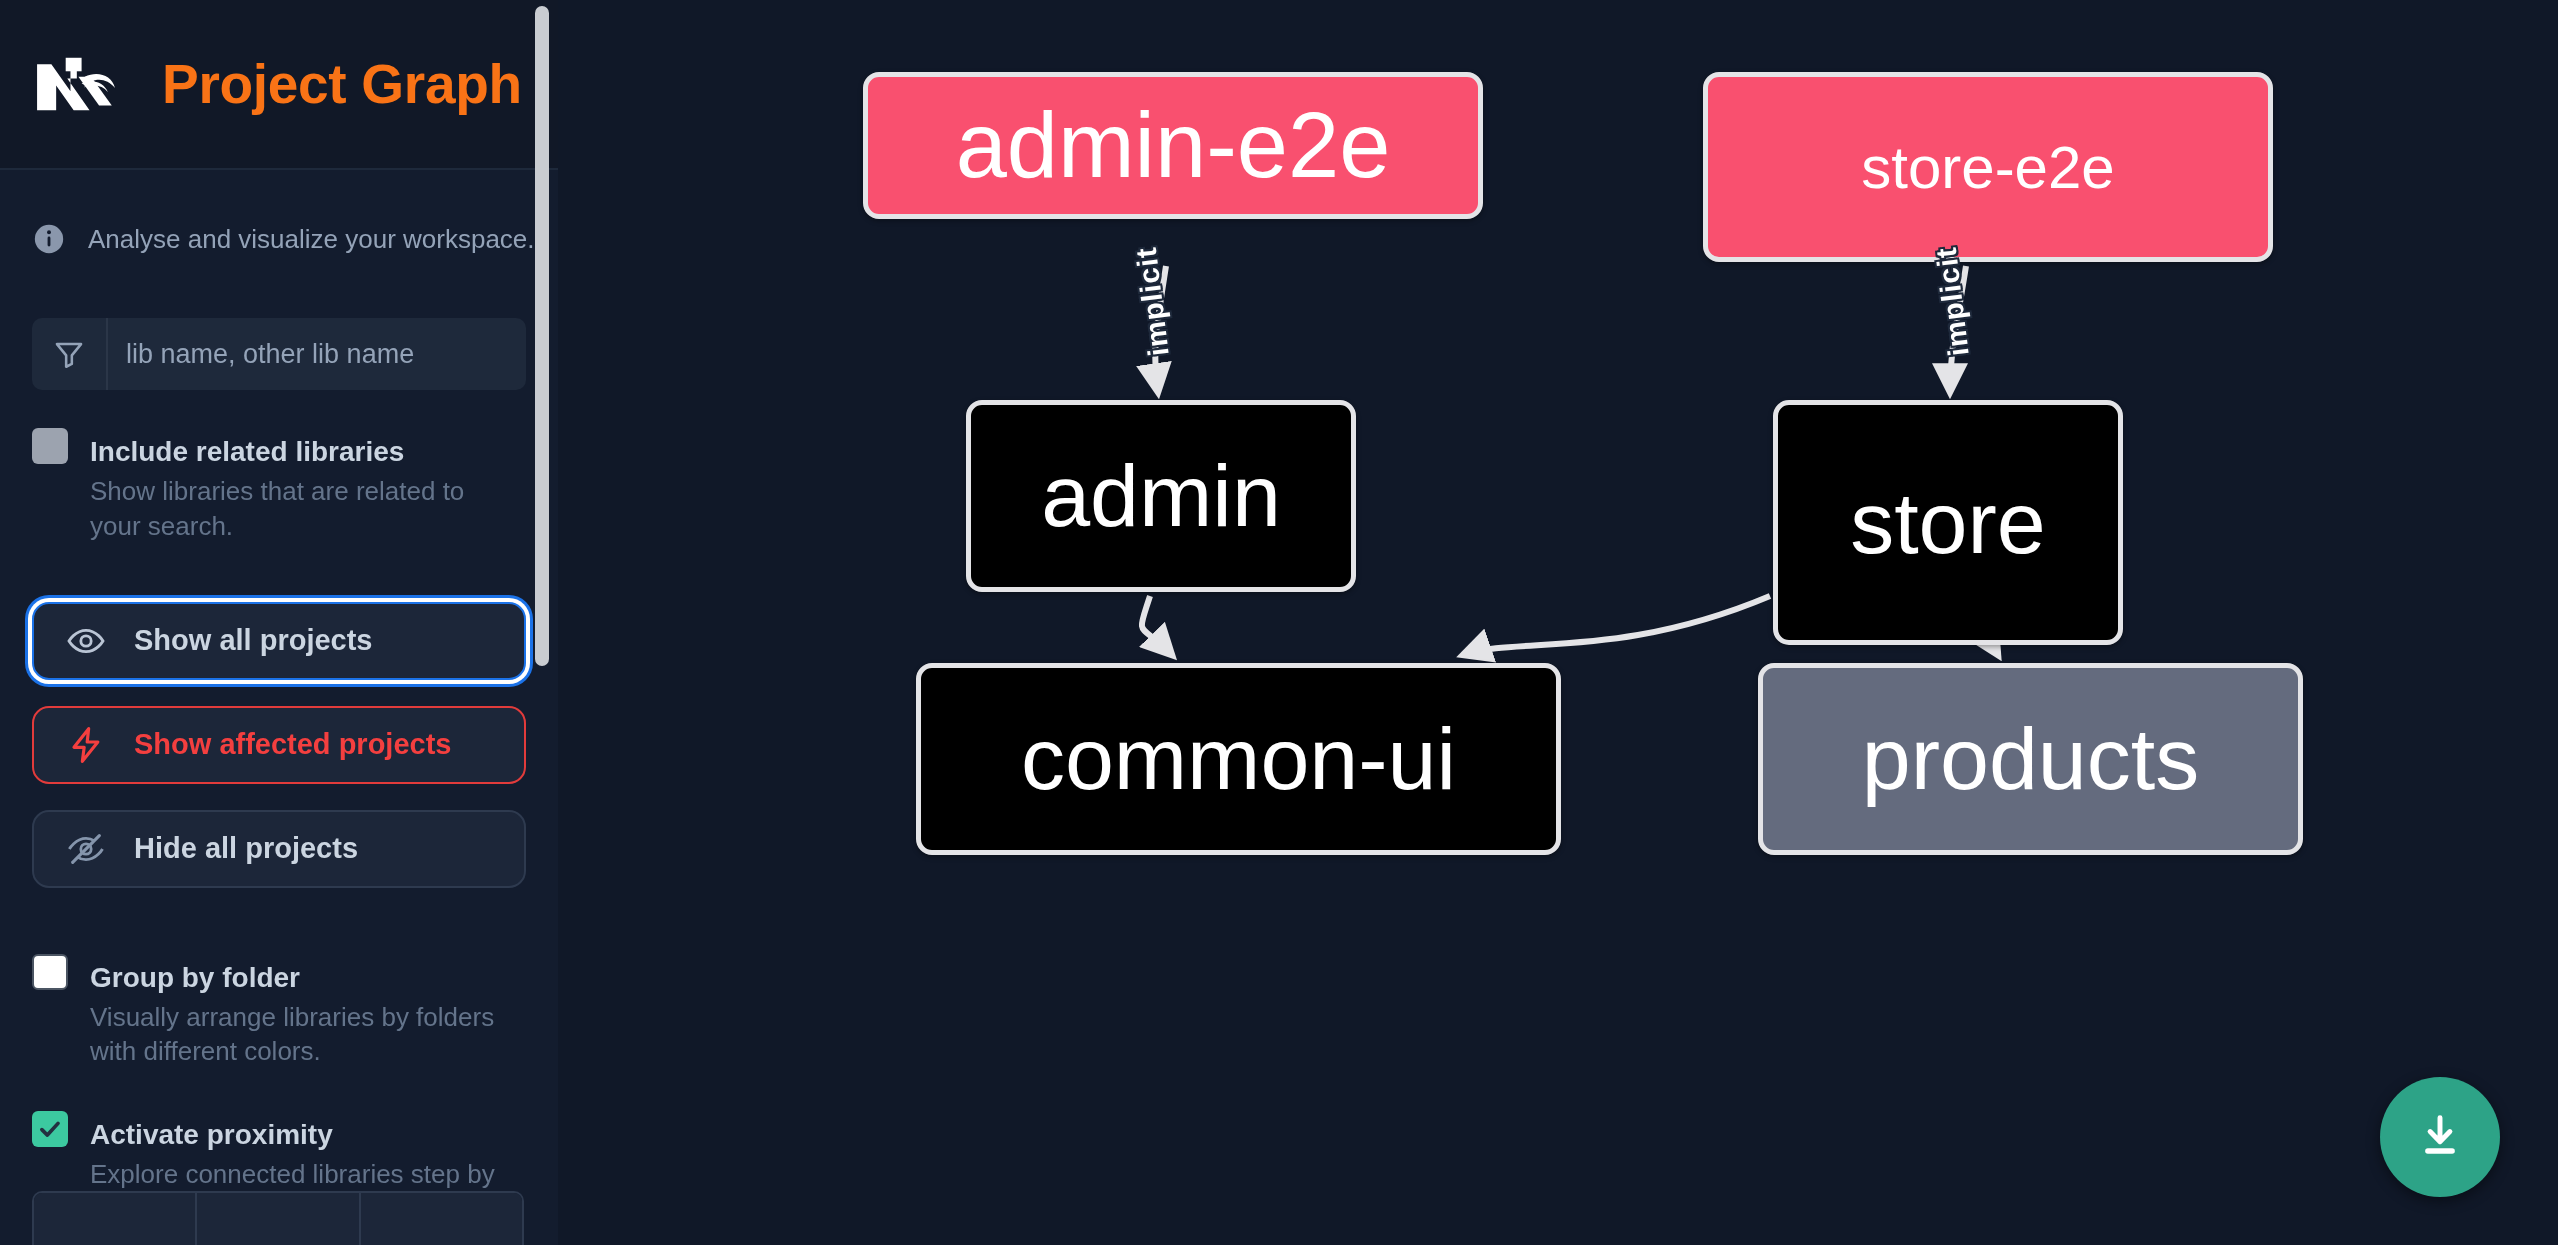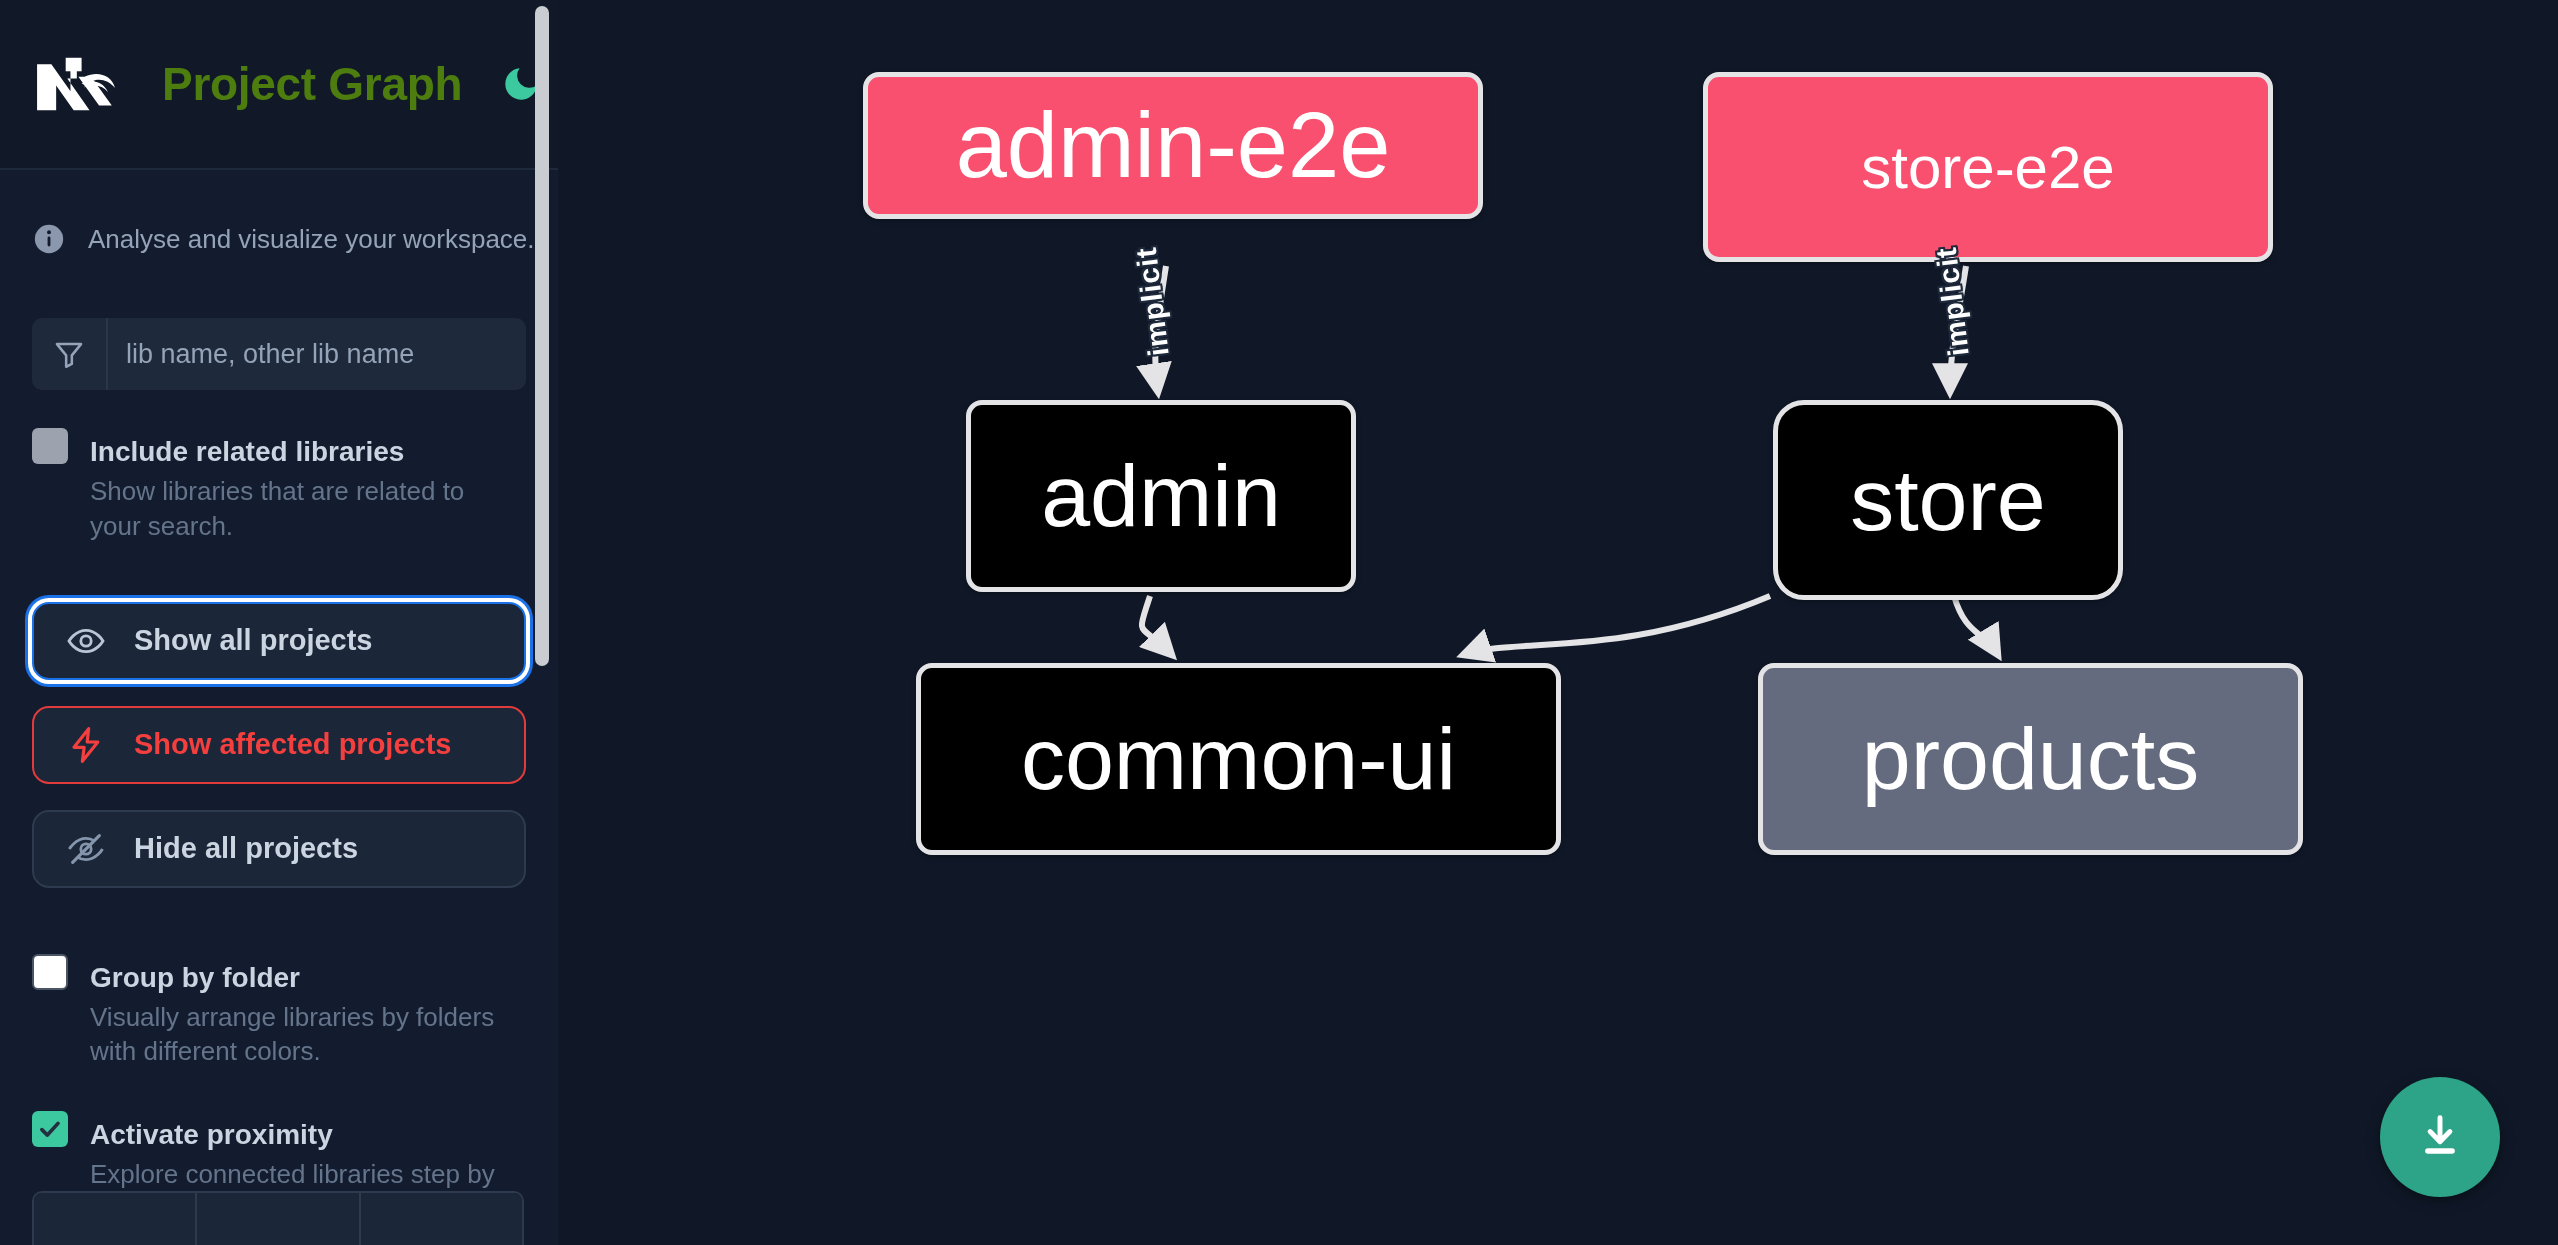--- a/index.html
+++ b/index.html
@@ -24,22 +24,22 @@
   
   .side-header {
     height: 170px;
     display: flex; align-items: center;
     padding-left: 32px;
     border-bottom: 2px solid #1E293B;
     background: #111827;
   }
   .nx-logo { width: 96px; height: 62px; flex: 0 0 96px; }
   .app-title {
-    color: #4d7c0f;
-    font-size: 46px;
+    color: #f97316;
+    font-size: 55px;
     font-weight: 700;
     letter-spacing: -0.3px;
     margin-left: 34px;
     white-space: nowrap;
   }
   .moon-btn {
     margin-left: 36px; width: 46px; height: 46px;
     display: flex; align-items: center; justify-content: center;
     cursor: pointer; background: none; border: none;
   }
@@ -332,21 +332,21 @@
     </div>
 
     <div class="gnode app" style="left:1145px;top:72px;width:570px;height:190px;font-size:60px;">
       <span>store-e2e</span>
     </div>
 
     <div class="gnode lib" style="left:408px;top:400px;width:390px;height:192px;font-size:88px;">
       <span>admin</span>
     </div>
 
-    <div class="gnode lib" style="left:1215px;top:400px;width:350px;height:200px;font-size:88px;border-radius:31px;">
+    <div class="gnode lib" style="left:1215px;top:400px;width:350px;height:245px;font-size:88px;">
       <span>store</span>
     </div>
 
     <div class="gnode lib" style="left:358px;top:663px;width:645px;height:192px;font-size:88px;">
       <span>common-ui</span>
     </div>
 
     <div class="gnode dim" style="left:1200px;top:663px;width:545px;height:192px;font-size:88px;">
       <span>products</span>
     </div>

